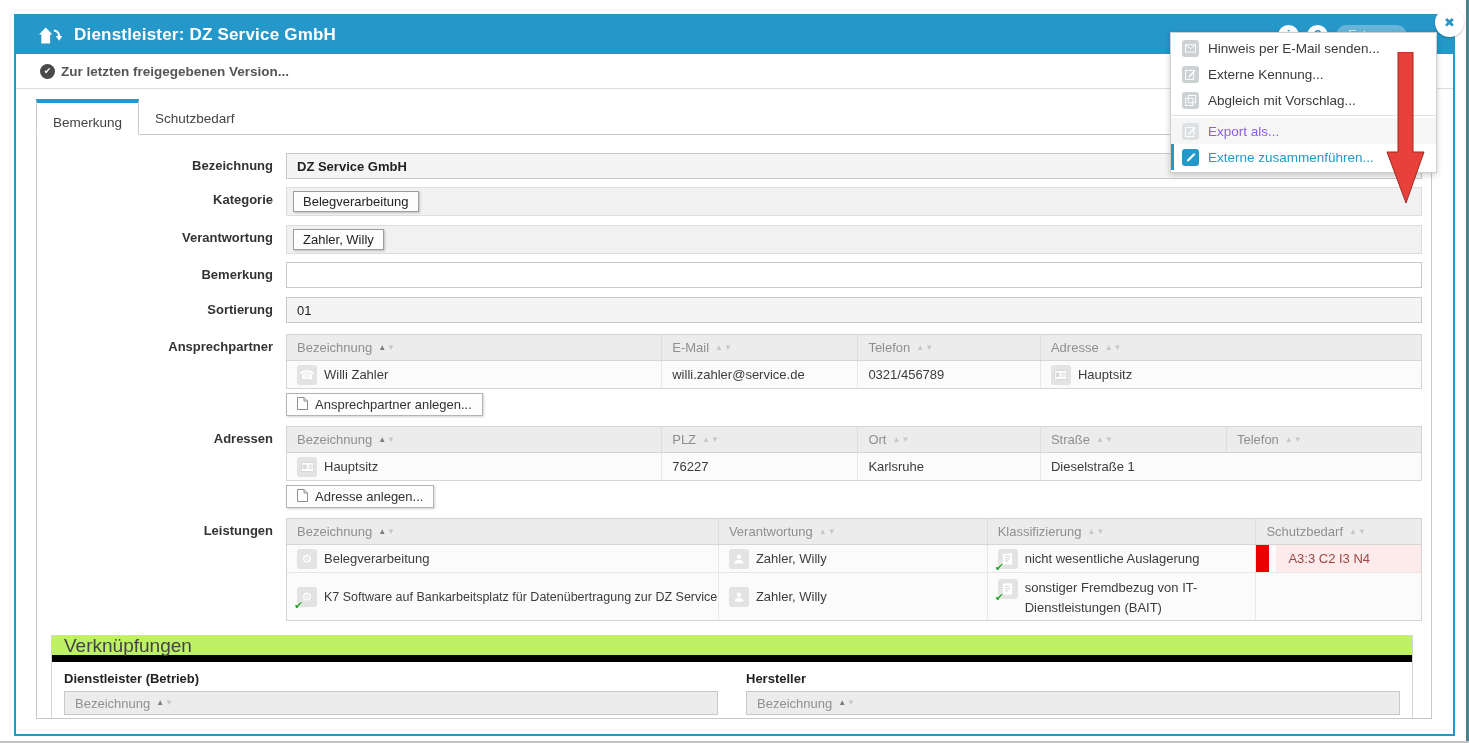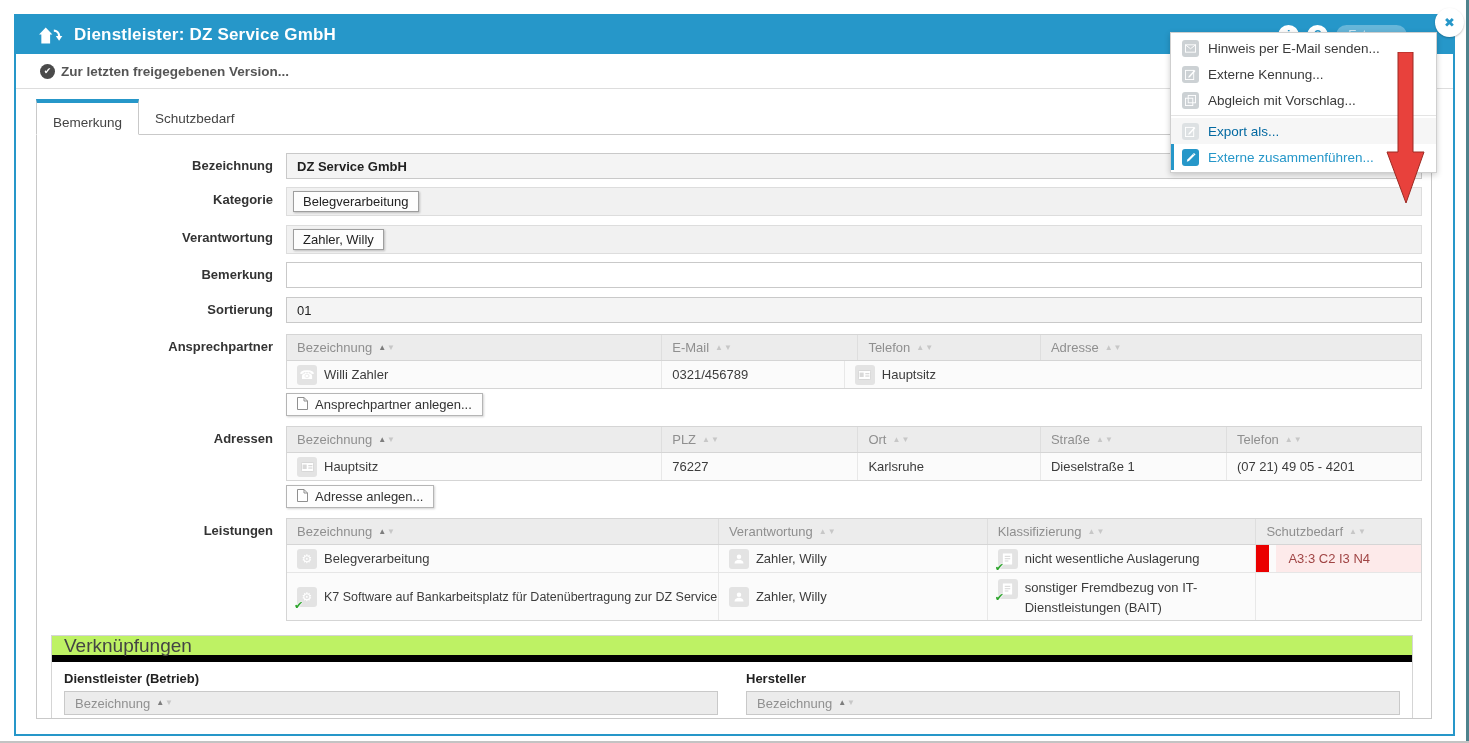--- a/index.html
+++ b/index.html
@@ -87,21 +87,21 @@
   .vk-b { display:flex; gap:28px; padding:9px 12px 11px 12px; }
   .vk-col { flex:1; min-width:0; }
   .vk-label { font-weight:bold; font-size:13px; color:#222; margin-bottom:5px; }
   .vk-head { height:24px; background:#ececec; border:1px solid #c9c9c9; display:flex; align-items:center;
              gap:6px; padding-left:10px; color:#909090; font-size:13px; cursor:pointer; }
 
   
   .menu { position:absolute; left:1170px; top:32px; width:267px; background:#fff; border:1px solid #cfcfcf;
           box-shadow:0 2px 6px rgba(0,0,0,.2); z-index:40; padding:2px 0; }
   .mi { height:26px; display:flex; align-items:center; gap:9px; padding-left:11px; font-size:13.5px; color:#3a3a3a; cursor:pointer; }
-  .mi.disabled { color:#0369a1; background:#f6f6f6; cursor:default; }
+  .mi.disabled { color:#8b5cf6; background:#f6f6f6; cursor:default; }
   .mi.indent { padding-left:36px; }
   .mi.active { color:#2697c9; box-shadow:inset 3px 0 0 #2697c9; }
   .mdiv { height:1px; background:#e4e4e4; margin:2px 0; }
   .micon { width:17px; height:17px; border-radius:3px; background:#ccd1d4; flex:none;
            display:flex; align-items:center; justify-content:center; }
   .micon.lite { background:#dde1e3; }
   .micon.blue { background:#2697c9; }
 
   
   .arrow { position:absolute; left:1383px; top:52px; z-index:60; pointer-events:none; }
@@ -216,20 +216,23 @@
                       <span class="s-lite">▲</span>
                       <span class="s-lite">▼</span>
                     </span>
                 </div>
               </div>
               <div class="tdr">
                 <div class="td" style="width:33%">
                   <span class="cicon">☎</span>
                   <span>Willi Zahler</span>
                 </div>
+                <div class="td" style="width:17.3%">
+                    <span>willi.zahler@service.de</span>
+                  </div>
                 <div class="td" style="width:16.1%">
                     <span>0321/456789</span>
                   </div>
                 <div class="td" style="width:33.6%">
                   <span class="cicon">
                     <svg width="13" height="10" viewBox="0 0 16 12">
                         <rect x="0.5" y="0.5" width="15" height="11" rx="1" fill="#fff" stroke="#d0d0d0"></rect>
                         <rect x="2" y="3" width="5" height="5.5" fill="#d9d9d9"></rect>
                         <rect x="9" y="3.5" width="5" height="1.6" fill="#d9d9d9"></rect>
                         <rect x="9" y="6.5" width="5" height="1.6" fill="#d9d9d9"></rect>
@@ -306,23 +309,20 @@
                 </div>
                 <div class="td" style="width:17.3%">
                     <span>76227</span>
                   </div>
                 <div class="td" style="width:16.1%">
                     <span>Karlsruhe</span>
                   </div>
                 <div class="td" style="width:16.4%">
                     <span>Dieselstraße 1</span>
                   </div>
-                <div class="td" style="width:17.2%">
-                    <span>(07 21) 49 05 - 4201</span>
-                  </div>
               </div>
             </div>
             <div class="abtn">
               <span>
                 <svg width="11" height="13" viewBox="0 0 11 13">
                     <path d="M0.5 0.5 H7 L10.5 4 V12.5 H0.5 Z" fill="#fff" stroke="#8f8f8f"></path>
                     <path d="M7 0.5 V4 H10.5" fill="none" stroke="#8f8f8f"></path>
                   </svg>
               </span>
               <span>Adresse anlegen...</span>

